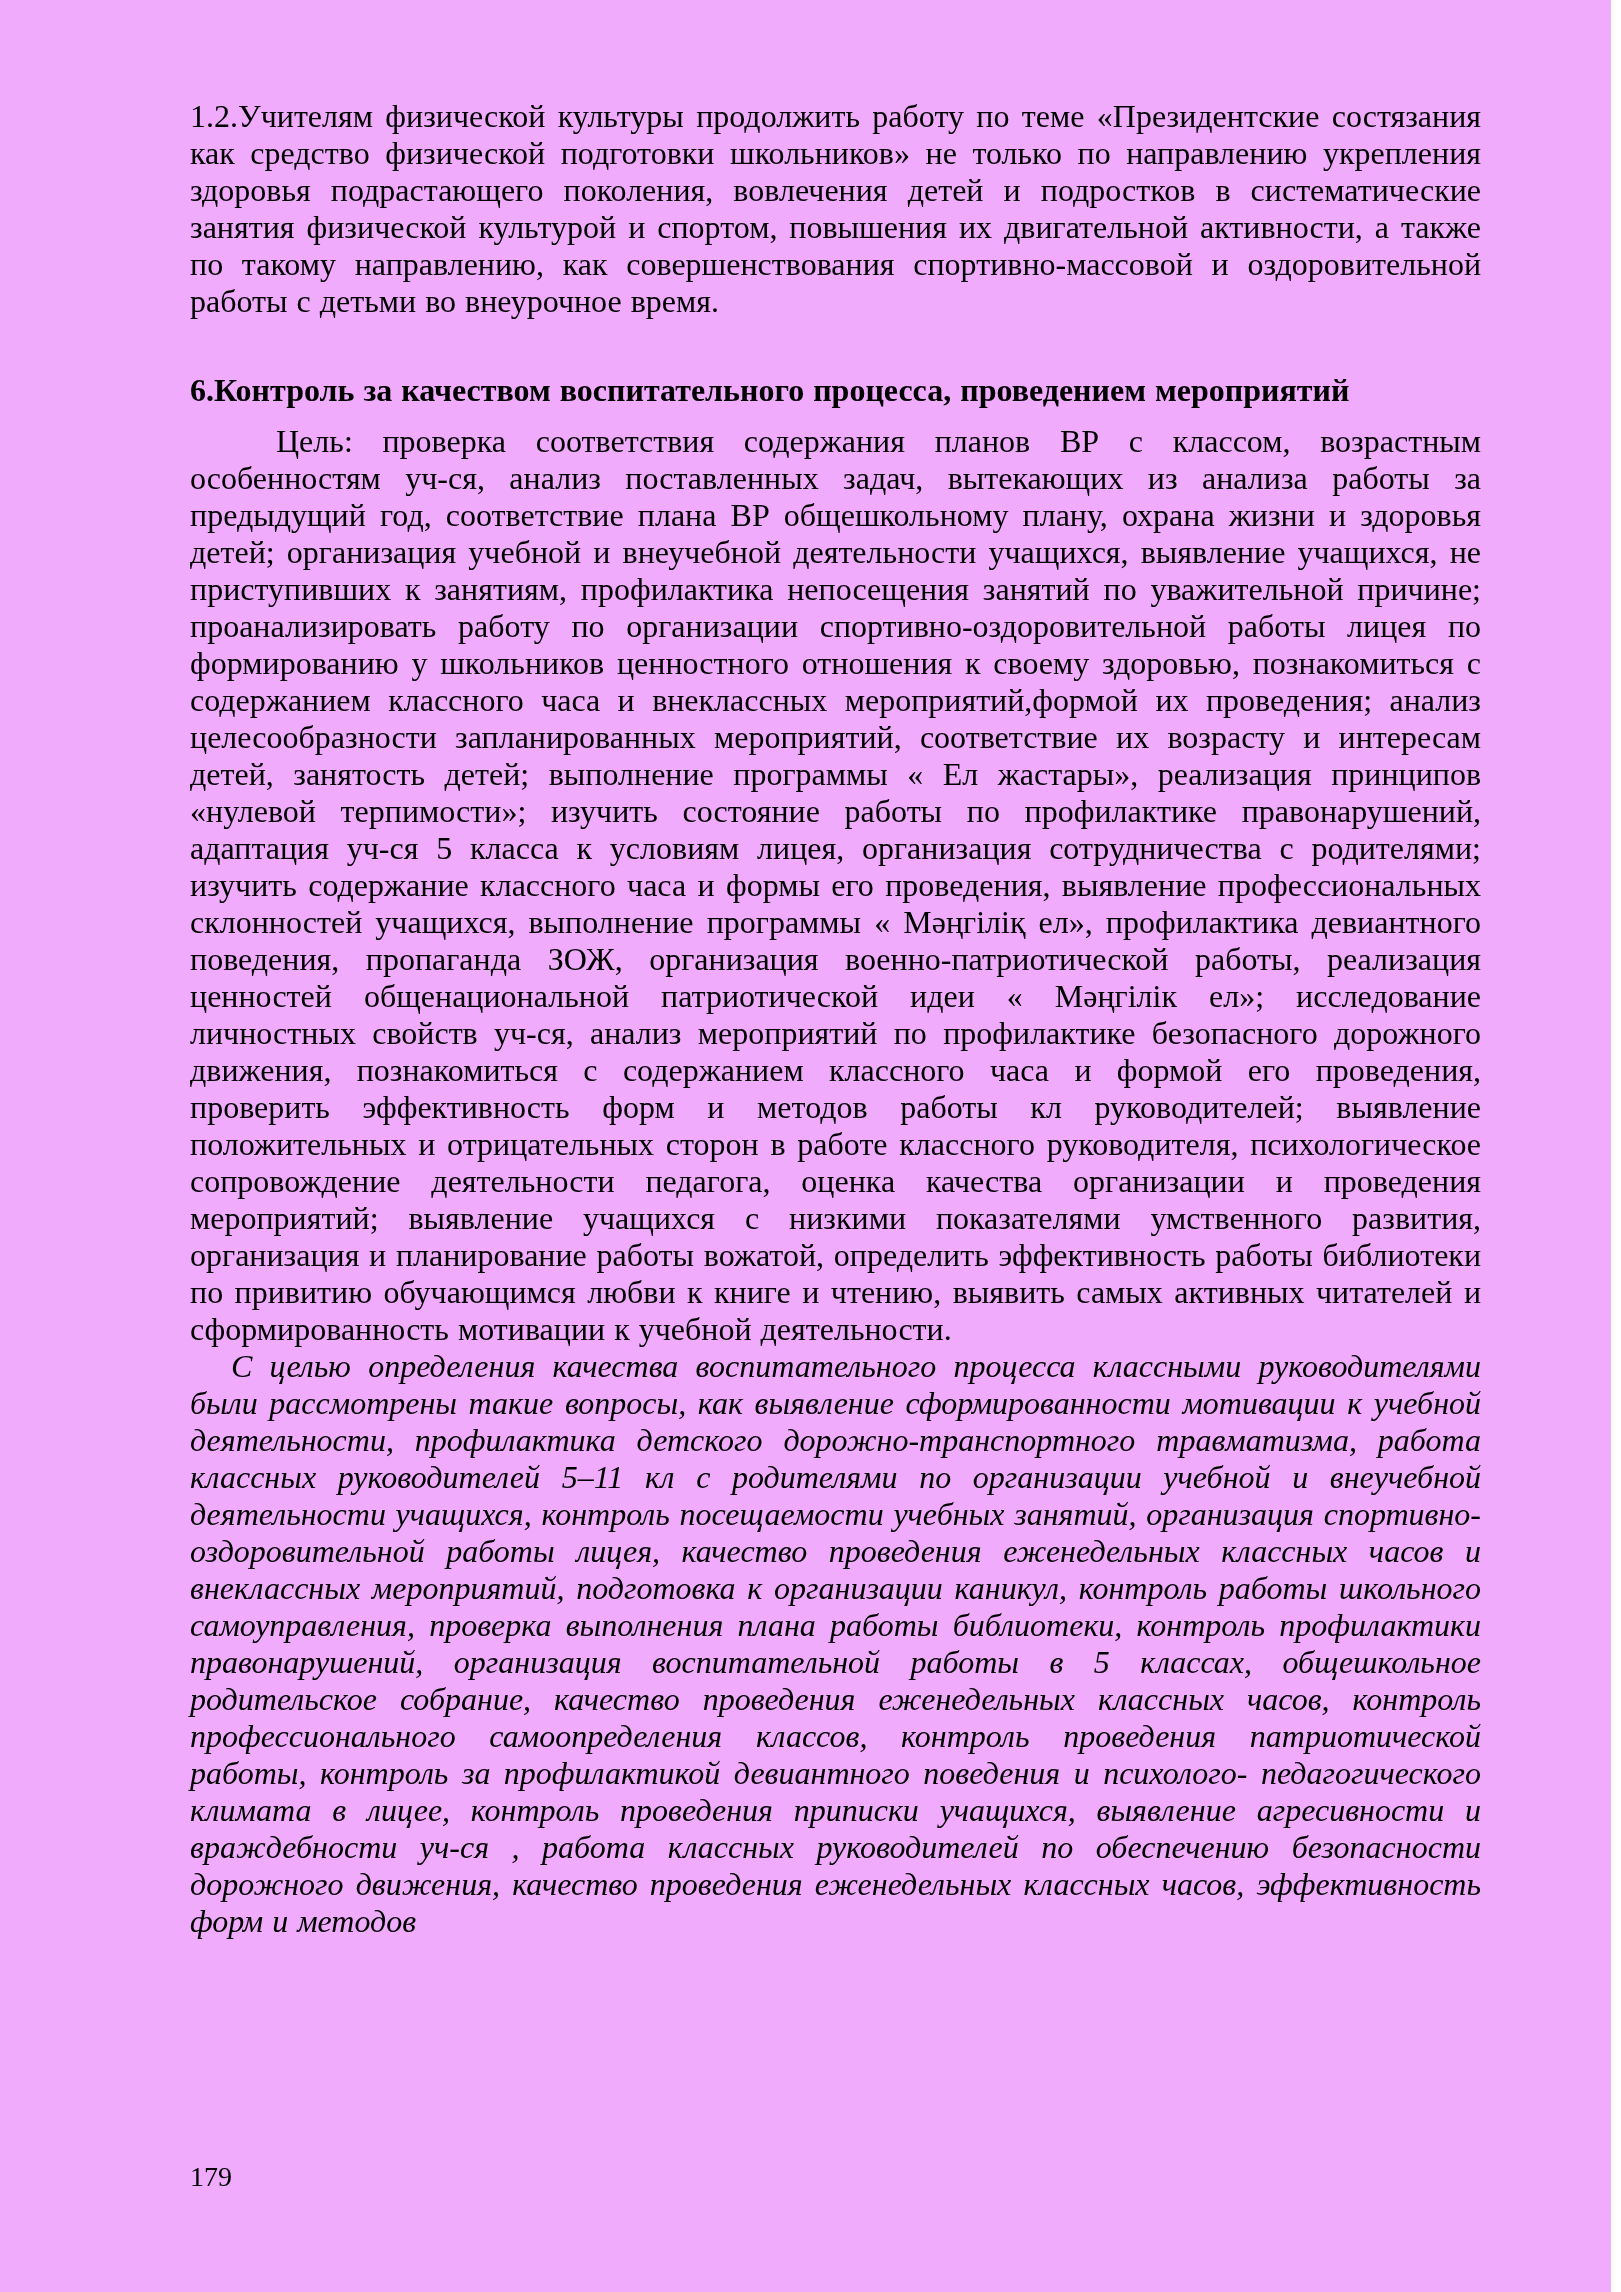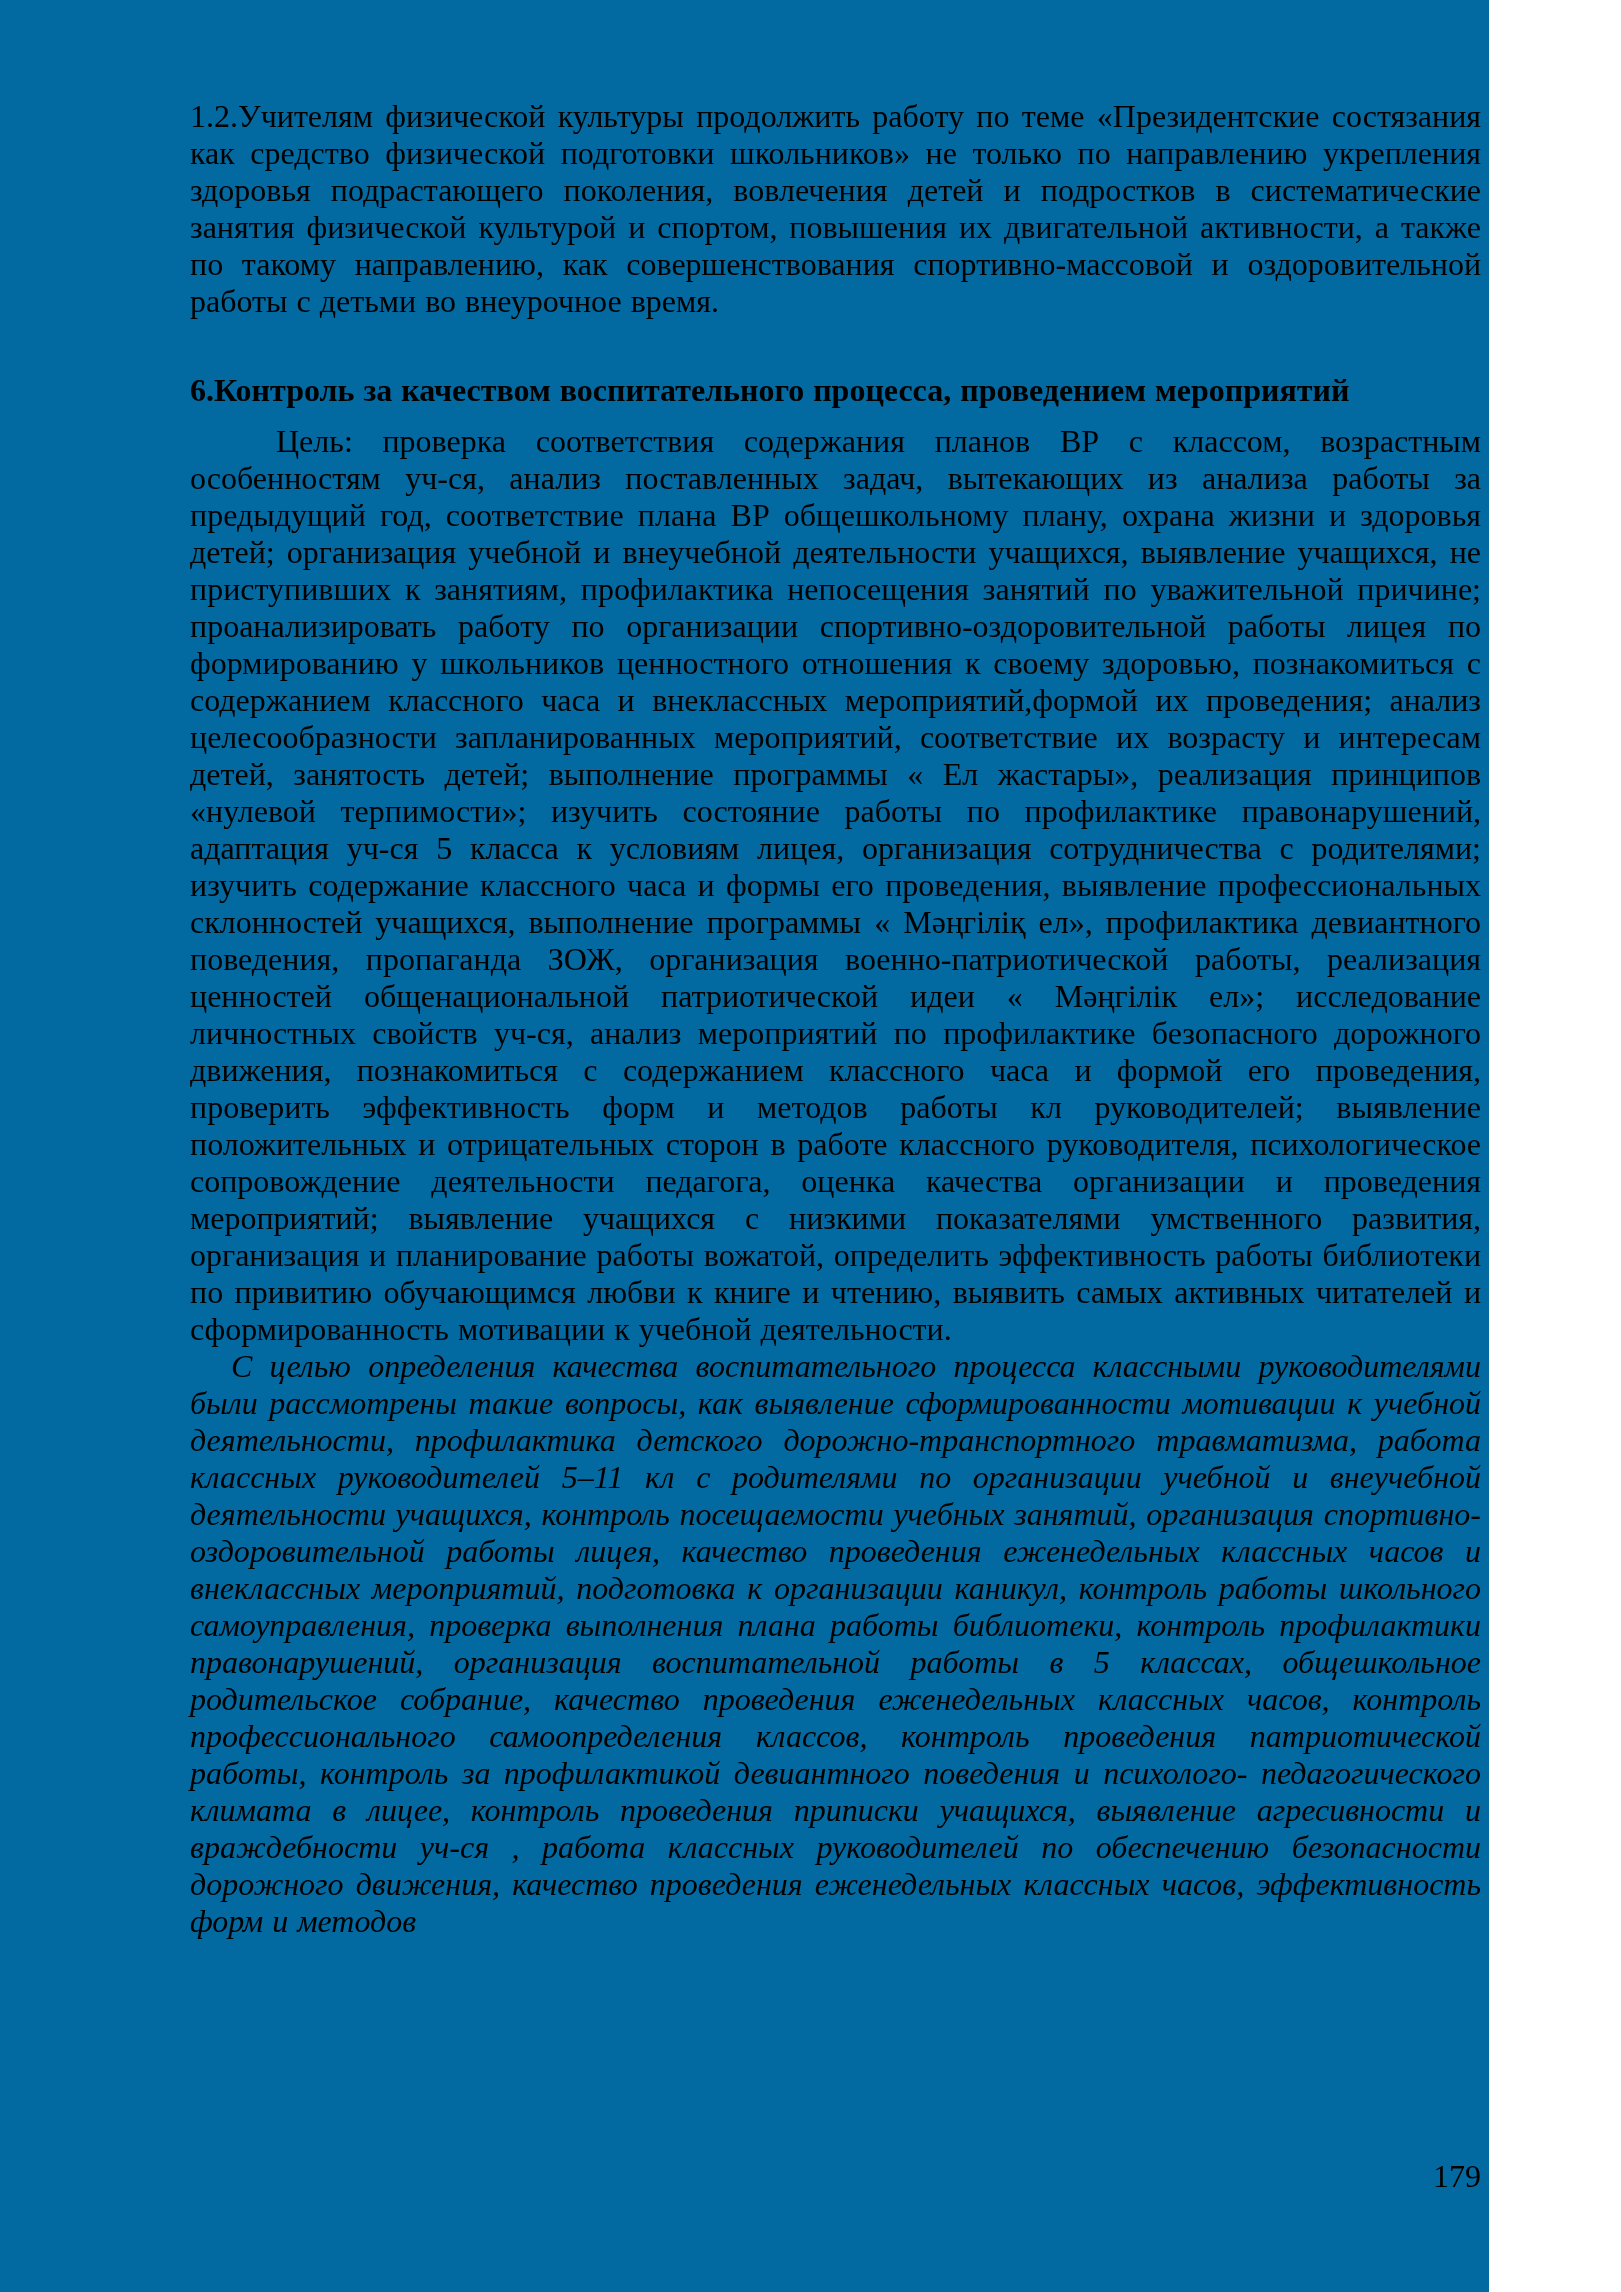--- a/index.html
+++ b/index.html
@@ -2,23 +2,23 @@
 <html><head>
 <meta charset="utf-8">
 <style>
   html, body {
     margin: 0;
     padding: 0;
     background: #ffffff;
   }
   .page {
     position: relative;
-    width: 1489px;
+    width: 1611px;
     height: 2293px;
-    background: #0369a1;
+    background: #f0abfc;
     color: #000000;
     font-family: "Liberation Serif", serif;
     overflow: hidden;
   }
   .content {
     position: absolute;
     left: 190px;
     top: 98px;
     width: 1291px;
   }
@@ -40,22 +40,22 @@
   }
   .content p.indent-small {
     text-indent: 41px;
     font-style: italic;
   }
   .page-number {
     position: absolute;
     left: 190px;
     top: 2158px;
     width: 1291px;
-    text-align: right;
-    font-size: 32px;
+    text-align: left;
+    font-size: 28px;
     line-height: 37px;
   }
 </style>
 </head>
 <body>
 
 <div class="page">
   <div class="content">
     <p>1.2.Учителям физической культуры продолжить работу по теме «Президентские состязания как средство физической подготовки школьников» не только по направлению укрепления здоровья подрастающего поколения, вовлечения детей и подростков в систематические занятия физической культурой и спортом, повышения их двигательной активности, а также по такому направлению, как  совершенствования спортивно-массовой и оздоровительной работы с детьми во внеурочное время.</p>
     <p class="heading">6.Контроль за качеством воспитательного процесса, проведением мероприятий</p>

